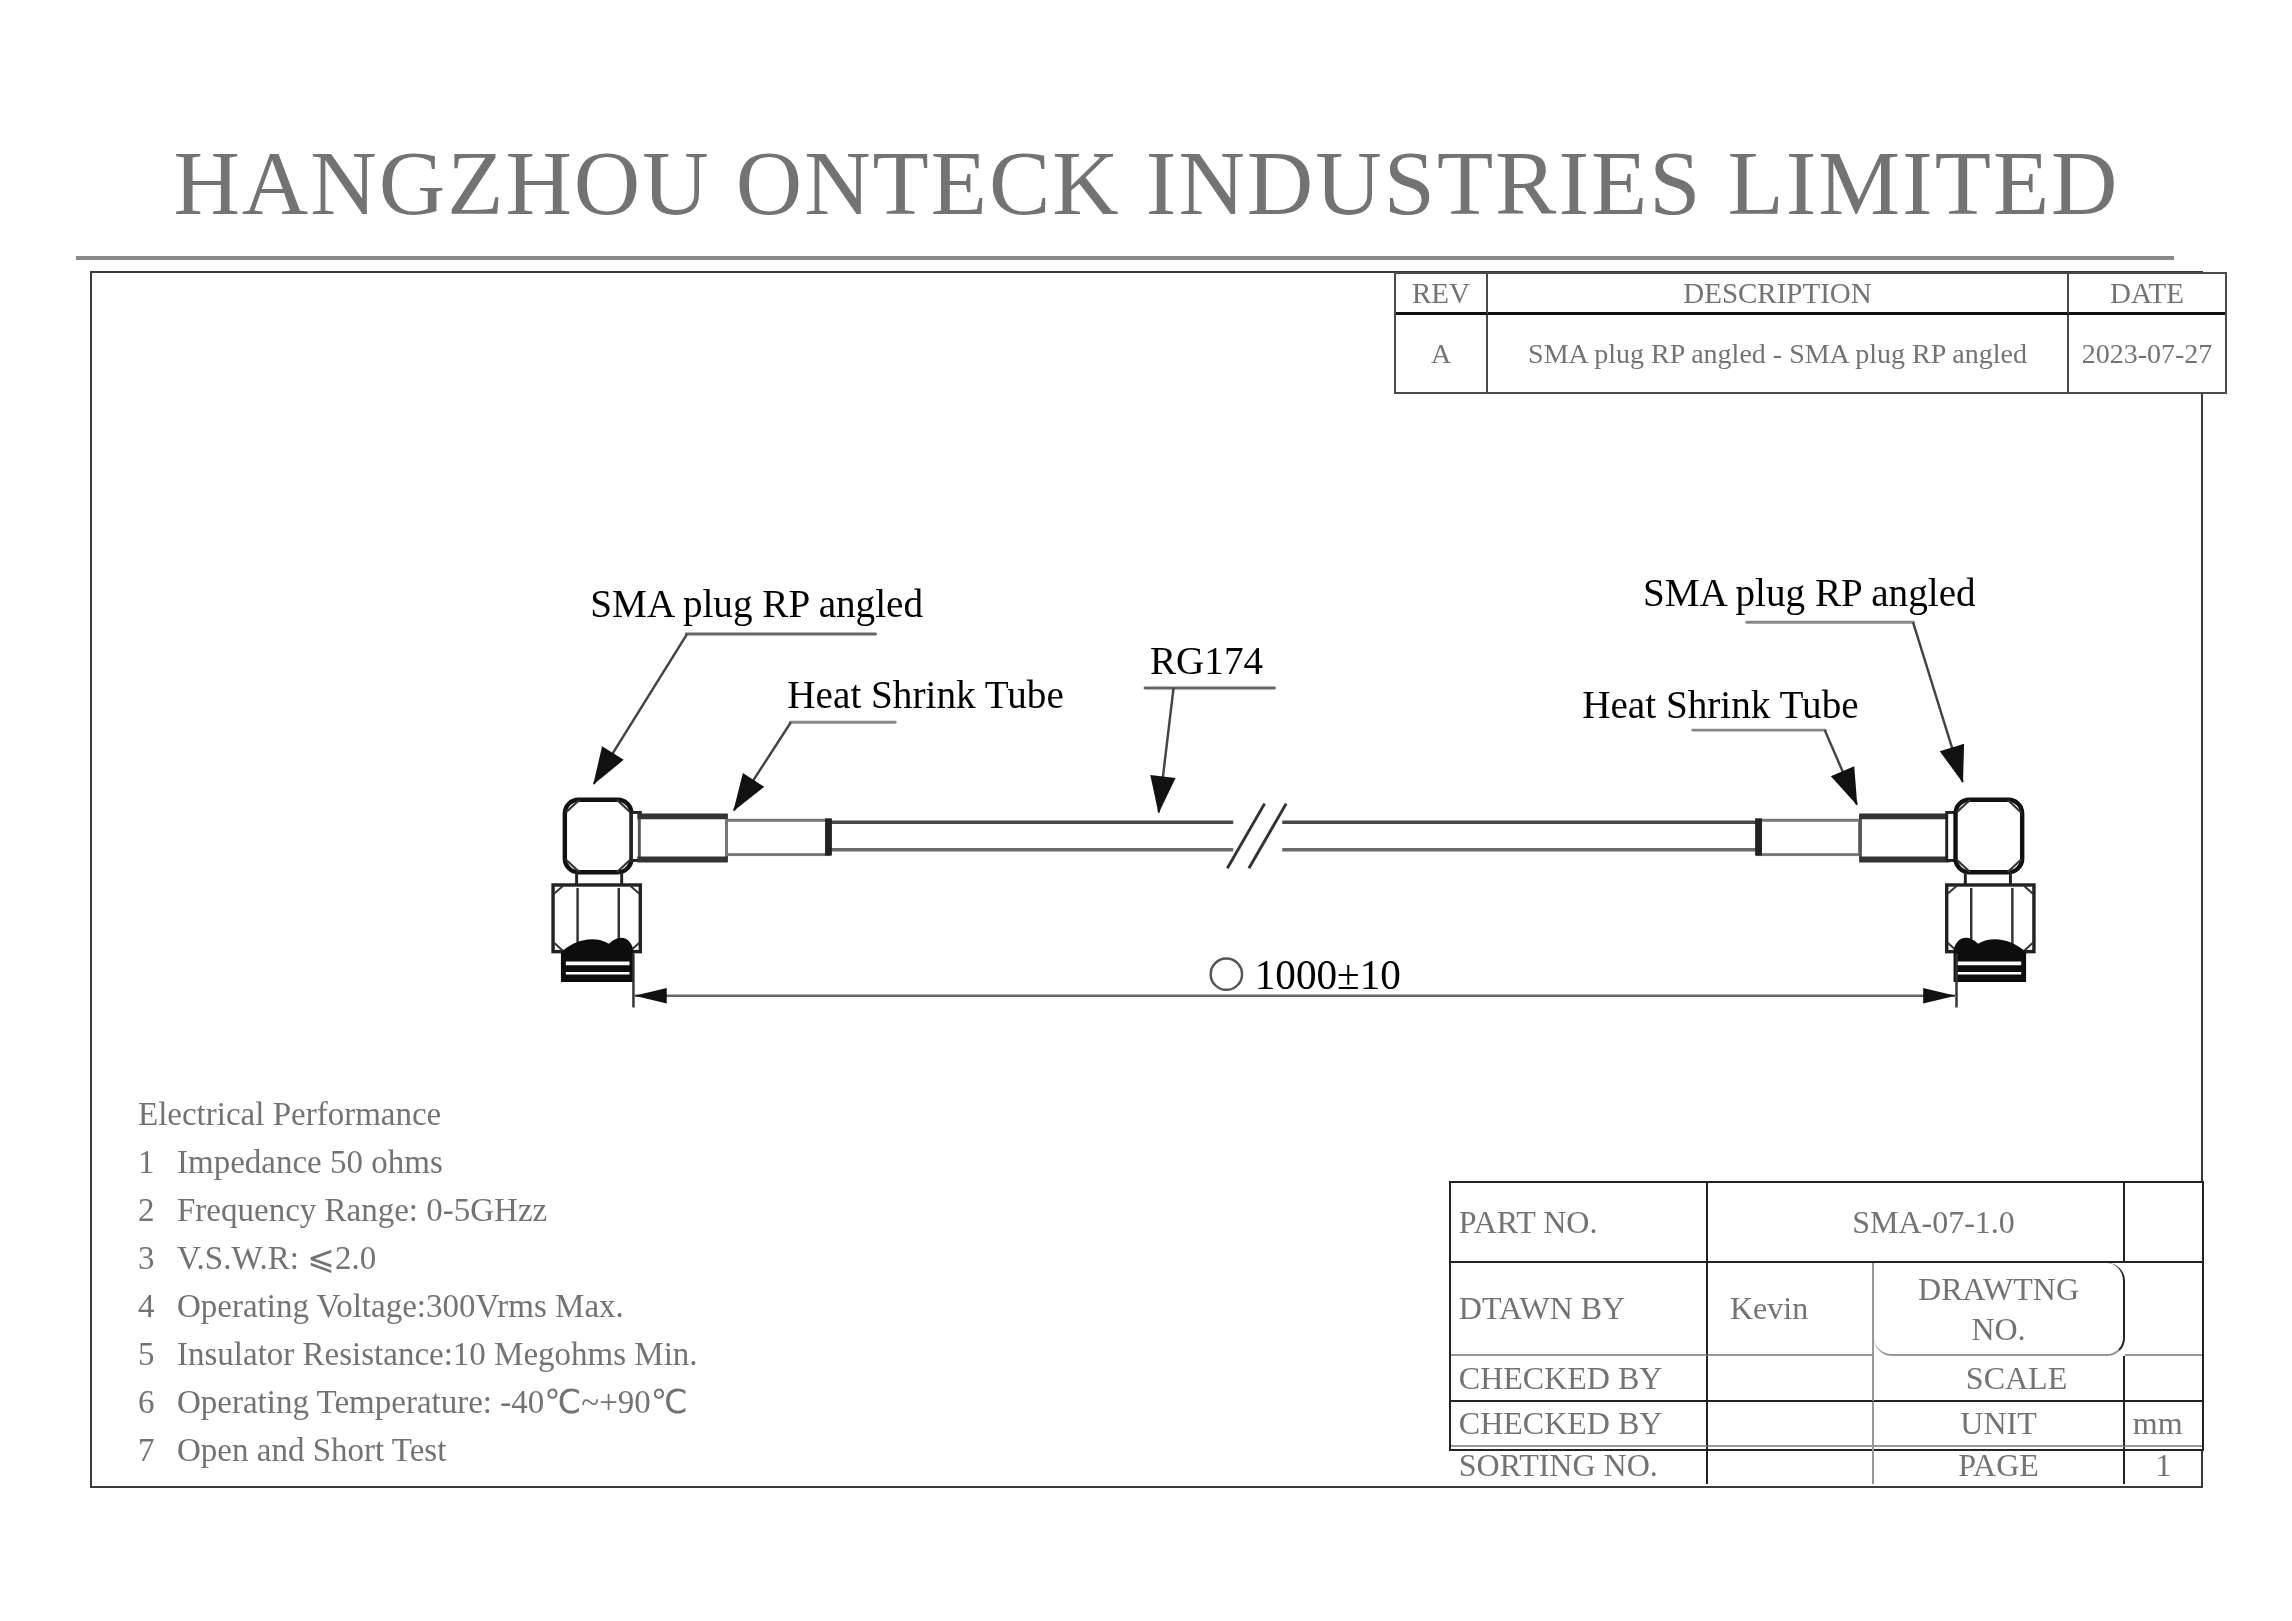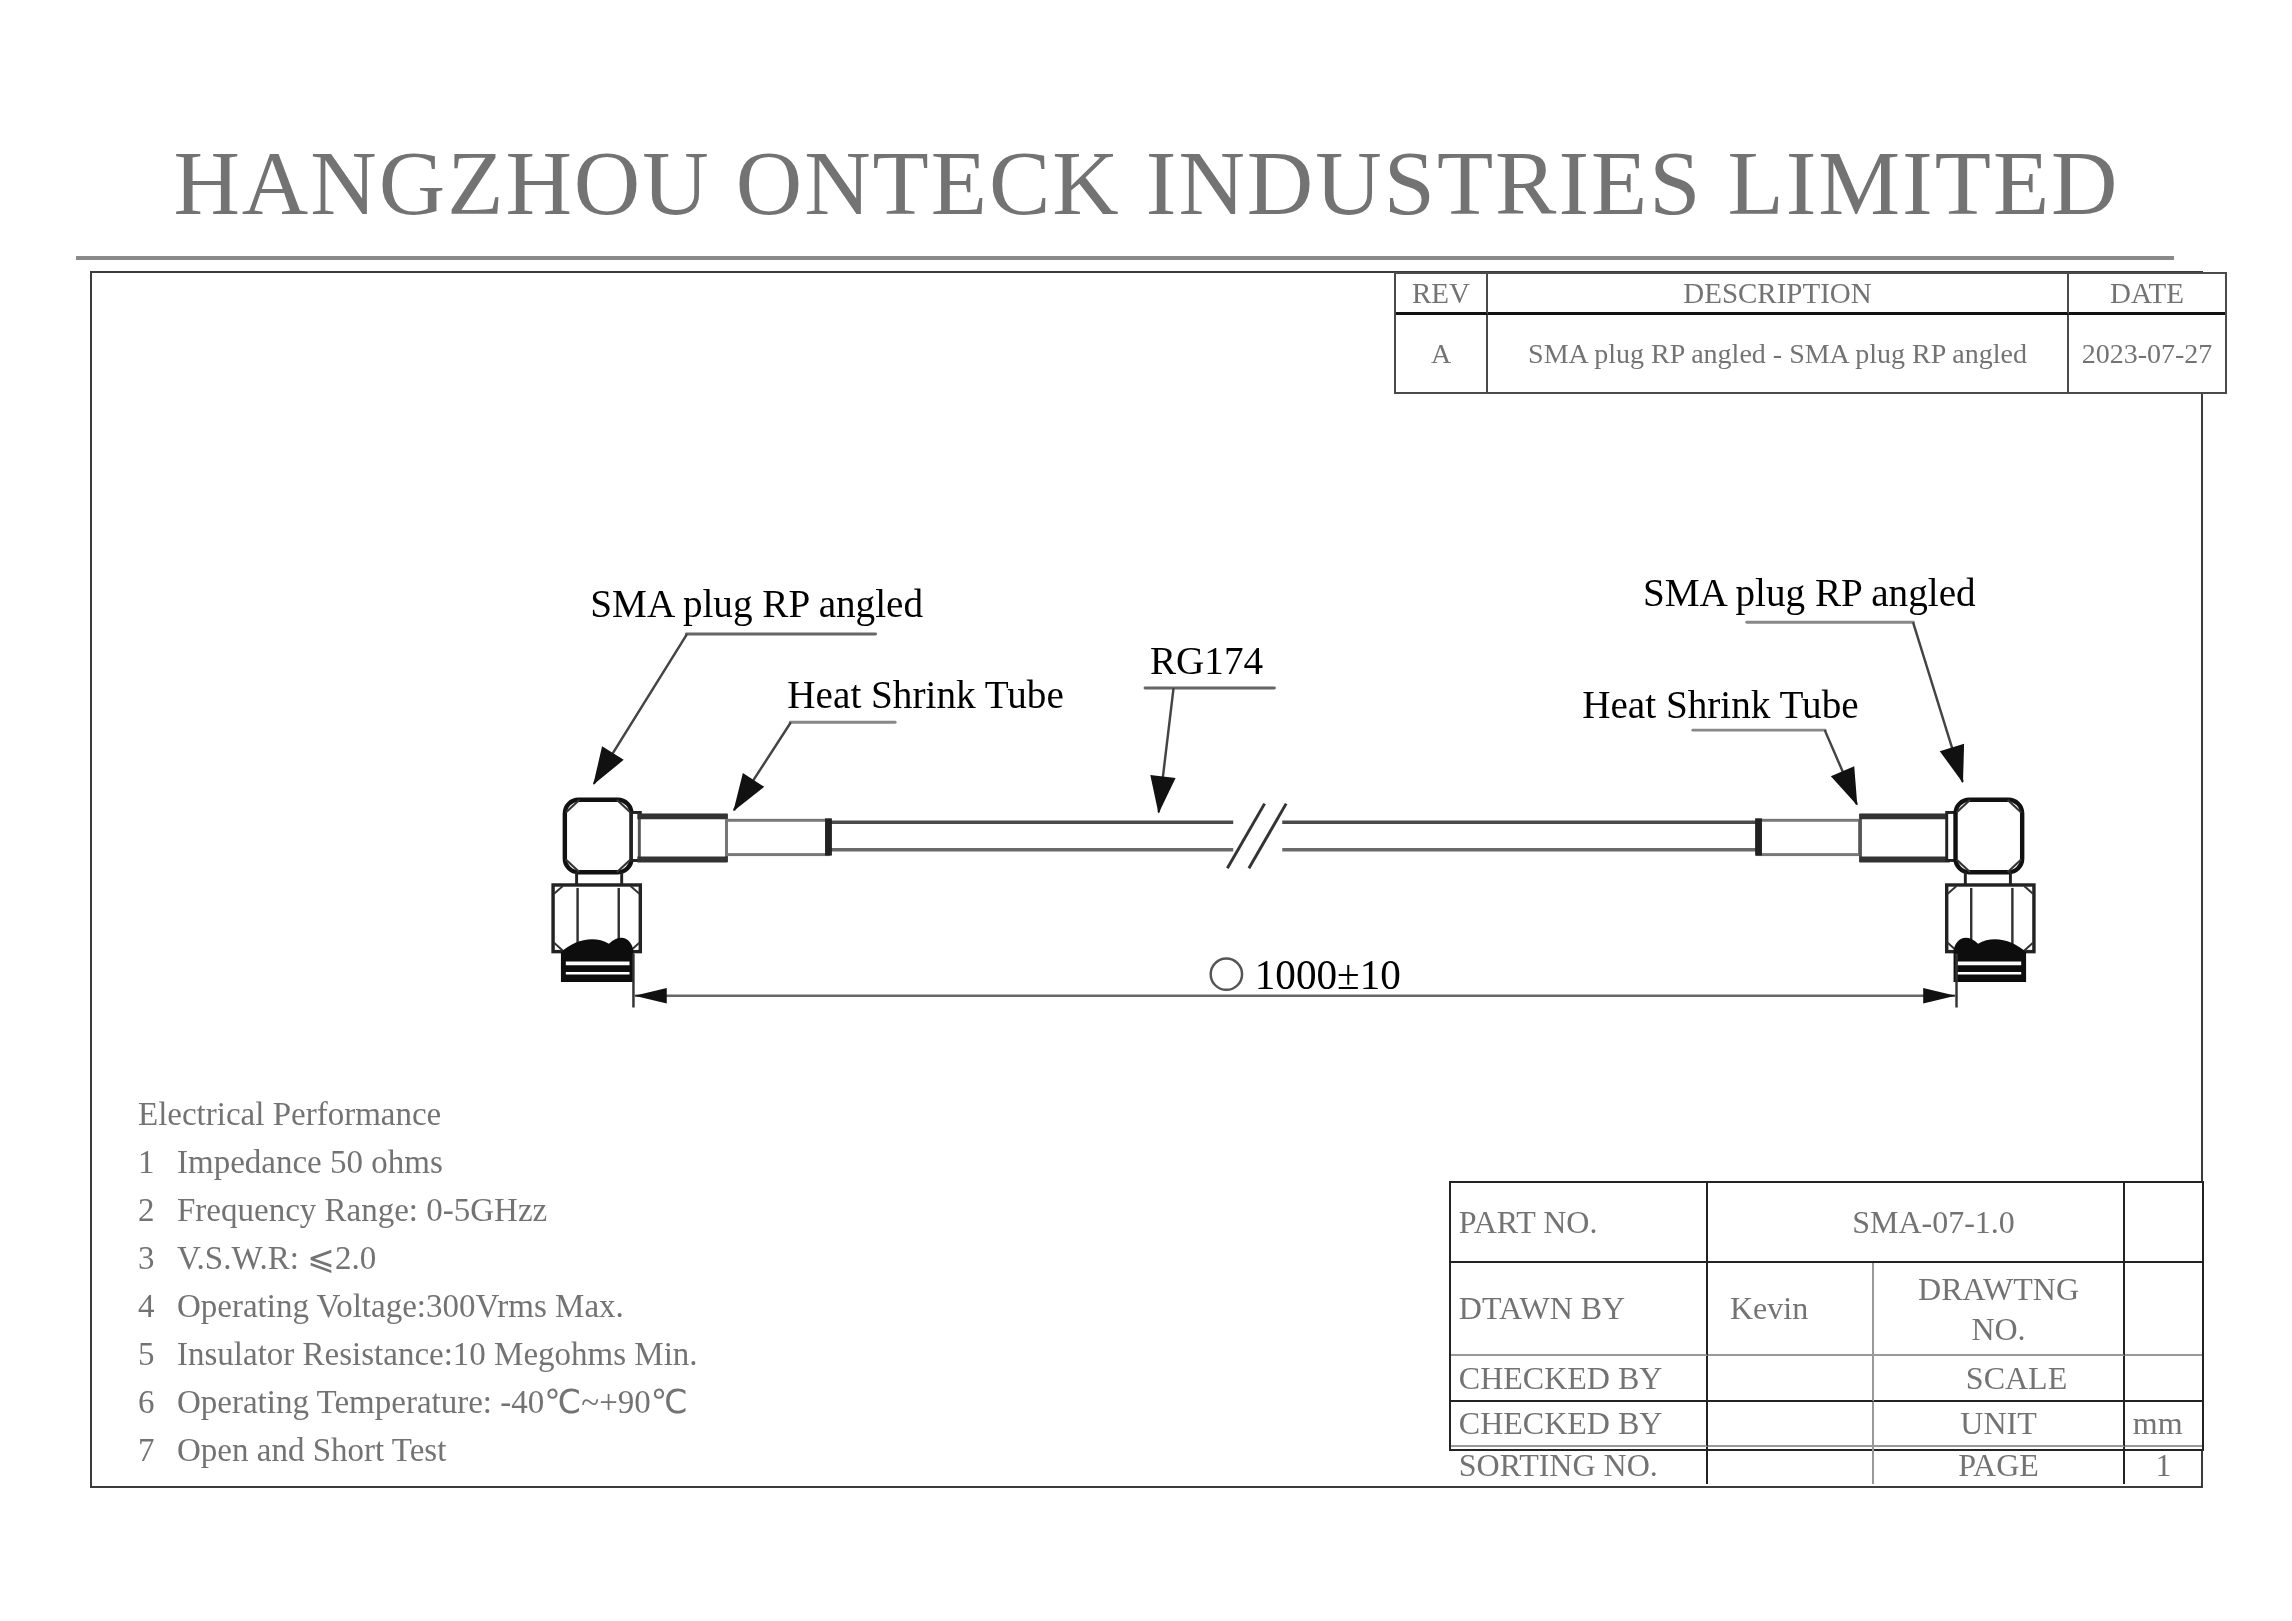--- a/index.html
+++ b/index.html
@@ -38,21 +38,21 @@
               grid-template-rows:80px 93px 46px 45px 1fr;}
   #info-table div{box-sizing:border-box;display:flex;align-items:center;font-size:32px;white-space:nowrap;}
   .br-d{border-right:2.9px solid #222;}
   .br-g{border-right:2.9px solid #999;}
   .bb-d{border-bottom:2.9px solid #222;padding-left:36px;}
   .bb-g{border-bottom:2.9px solid #999;}
   .lab{padding-left:7.8px;justify-content:flex-start;}
   .ctr{justify-content:center;}
   .val{padding-left:22px;justify-content:flex-start;font-size:30px;}
   .span2{grid-column:2 / span 2;}
-  .two-line{flex-direction:column;justify-content:center;line-height:1.25;}
+  .two-line{flex-direction:column;justify-content:center;line-height:1.25;border-radius:18px;}
 
   
   #drawing{position:absolute;left:0;top:0;width:2293px;height:1621px;}
   #drawing text{font-family:"Liberation Serif","DejaVu Serif",serif;font-size:40px;fill:#000;}
   #drawing text.dim{font-size:42px;}
 </style>
 </head>
 <body>
 
 <div id="page">

